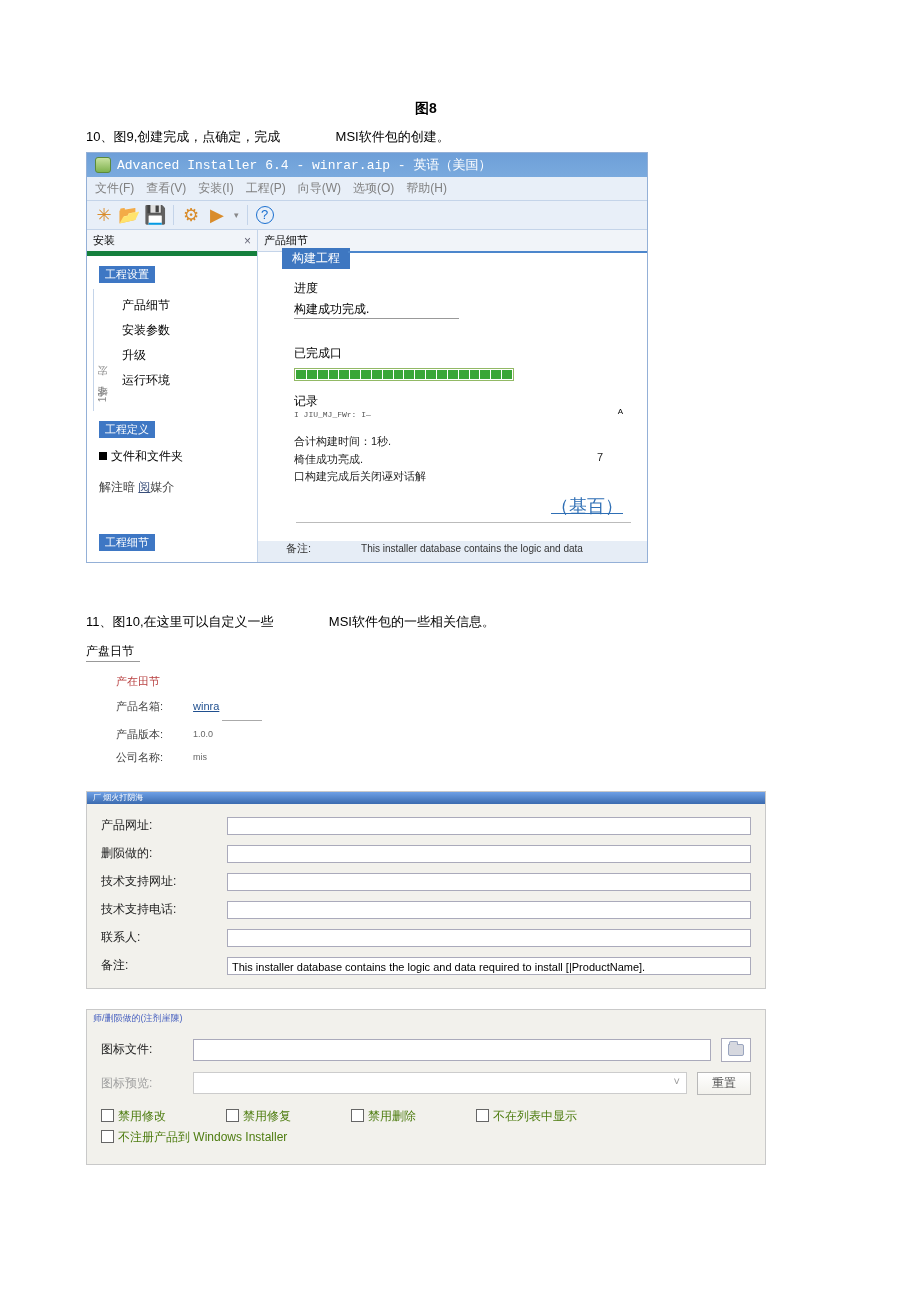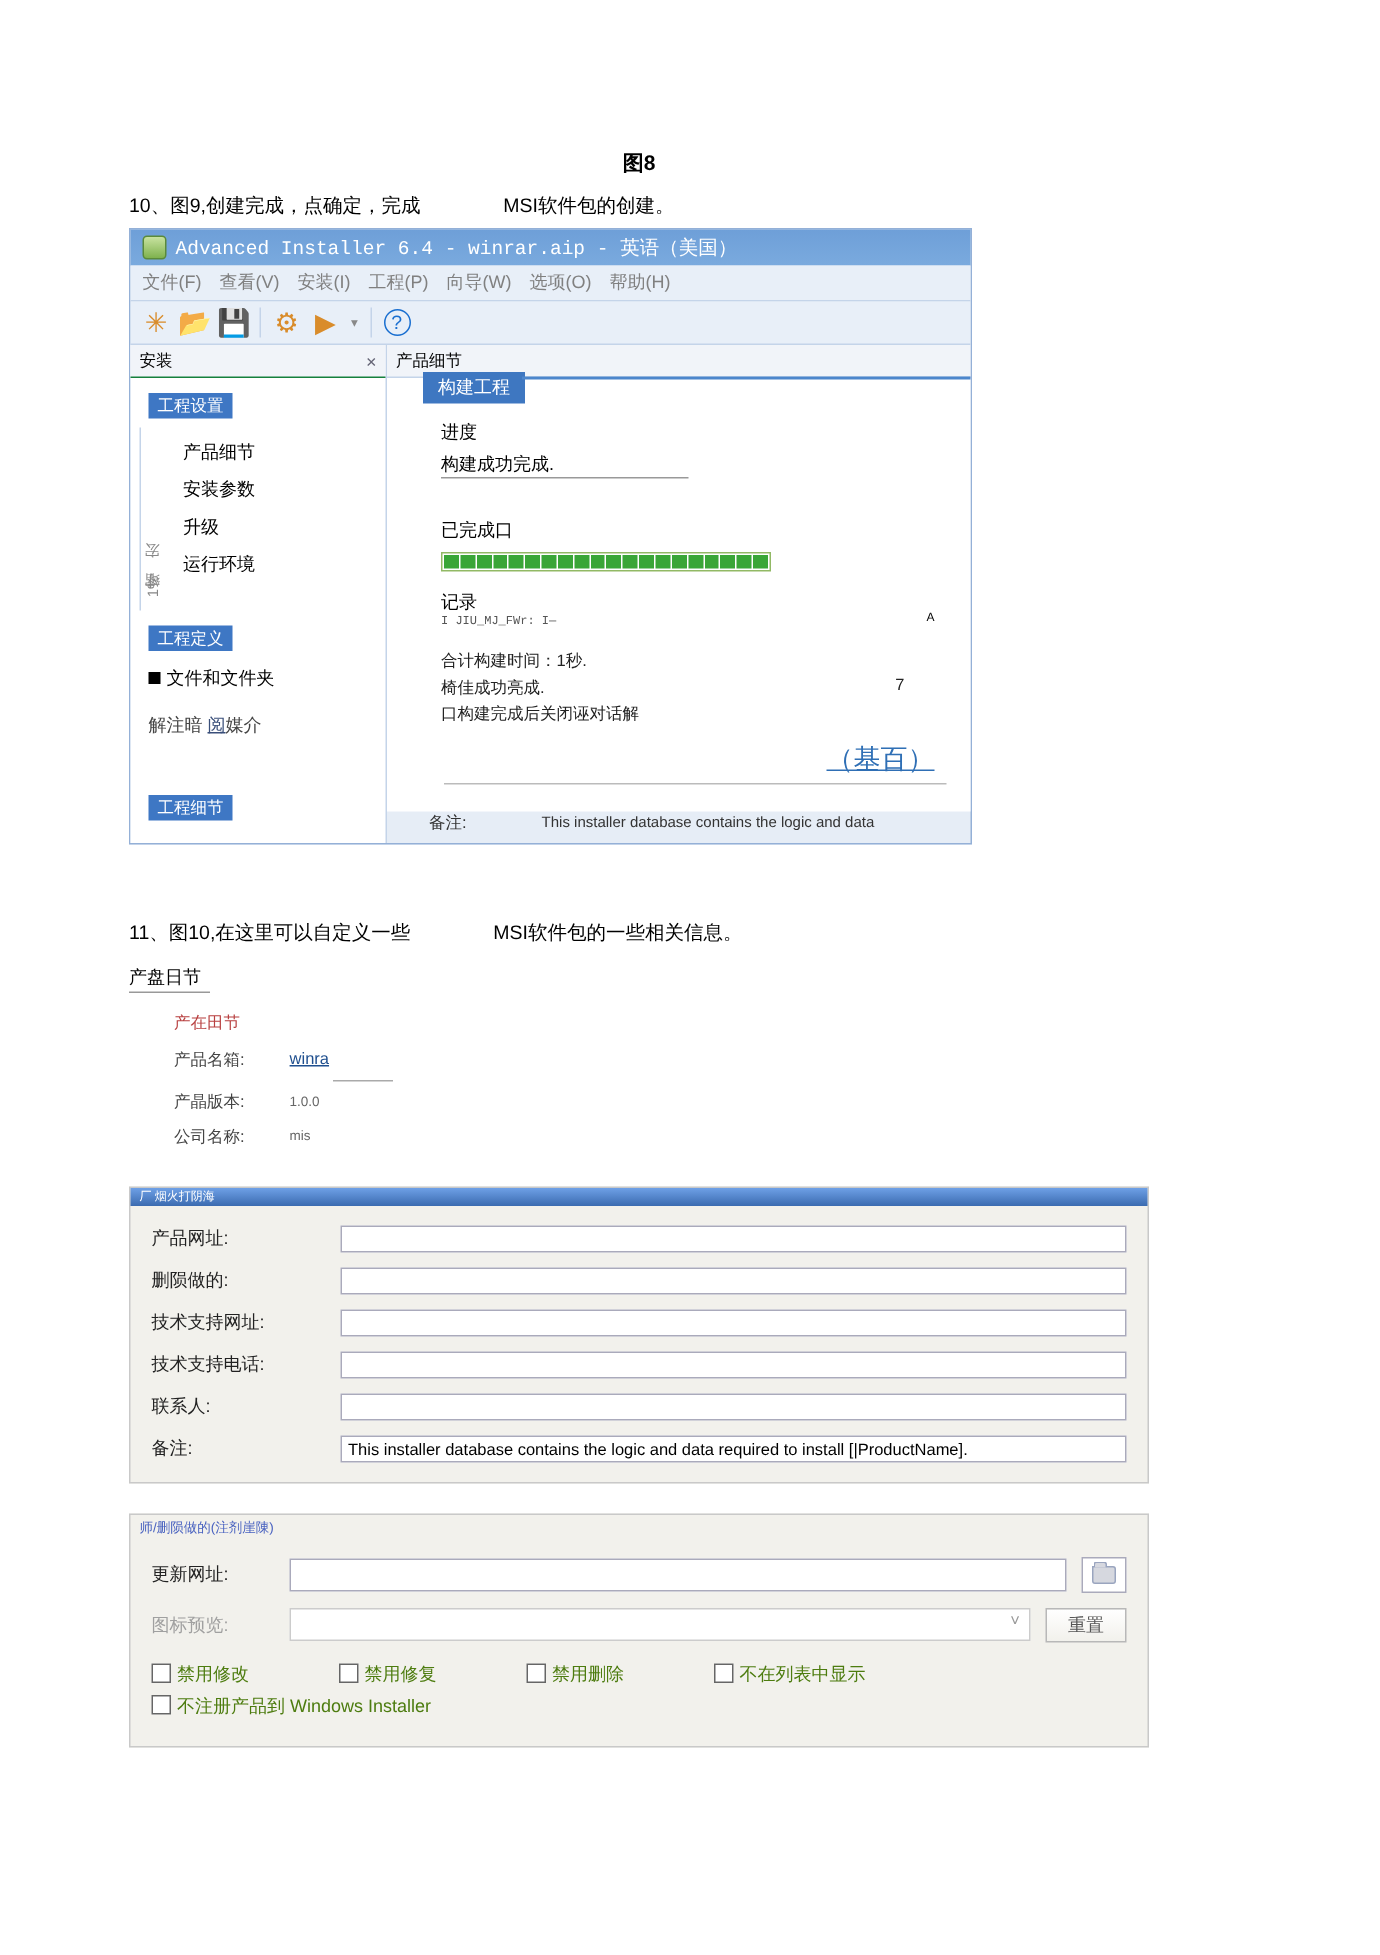--- a/index.html
+++ b/index.html
@@ -74,21 +74,21 @@
   }
   .toolbar .sep { width: 1px; height: 20px; background: #c4d4e9; }
   .left-panel {
     width: 170px;
     border-right: 1px solid #c4d4e9;
     background: #fff;
     position: relative;
   }
   .panel-header {
     background: #f1f4f9;
-    border-bottom: 1px solid #15803d;
+    border-bottom: 5px solid #15803d;
     padding: 3px 6px;
     font-size: 11px;
     display: flex;
     justify-content: space-between;
     align-items: center;
   }
   .panel-header .close { color: #667; font-size: 12px; }
   .section-label {
     display: inline-block;
     background: #3e77c4;
@@ -455,21 +455,21 @@
           <div class="input">This installer database contains the logic and data required to install [|ProductName].</div>
         </div>
       </div>
     </div>
 
     
     <div class="icon-panel">
       <div class="sec-title">师/删陨做的(注剂崖陳)</div>
       <div class="icon-body">
         <div class="icon-row">
-          <span class="lbl">更新网址:</span>
+          <span class="lbl">图标文件:</span>
           <div class="icon-file-input"></div>
           <div class="browse-btn">
             <div class="folder"></div>
           </div>
         </div>
         <div class="icon-row">
           <span class="lbl disabled">图标预览:</span>
           <div class="preview-dd"></div>
           <div class="reset-btn">重置</div>
         </div>

